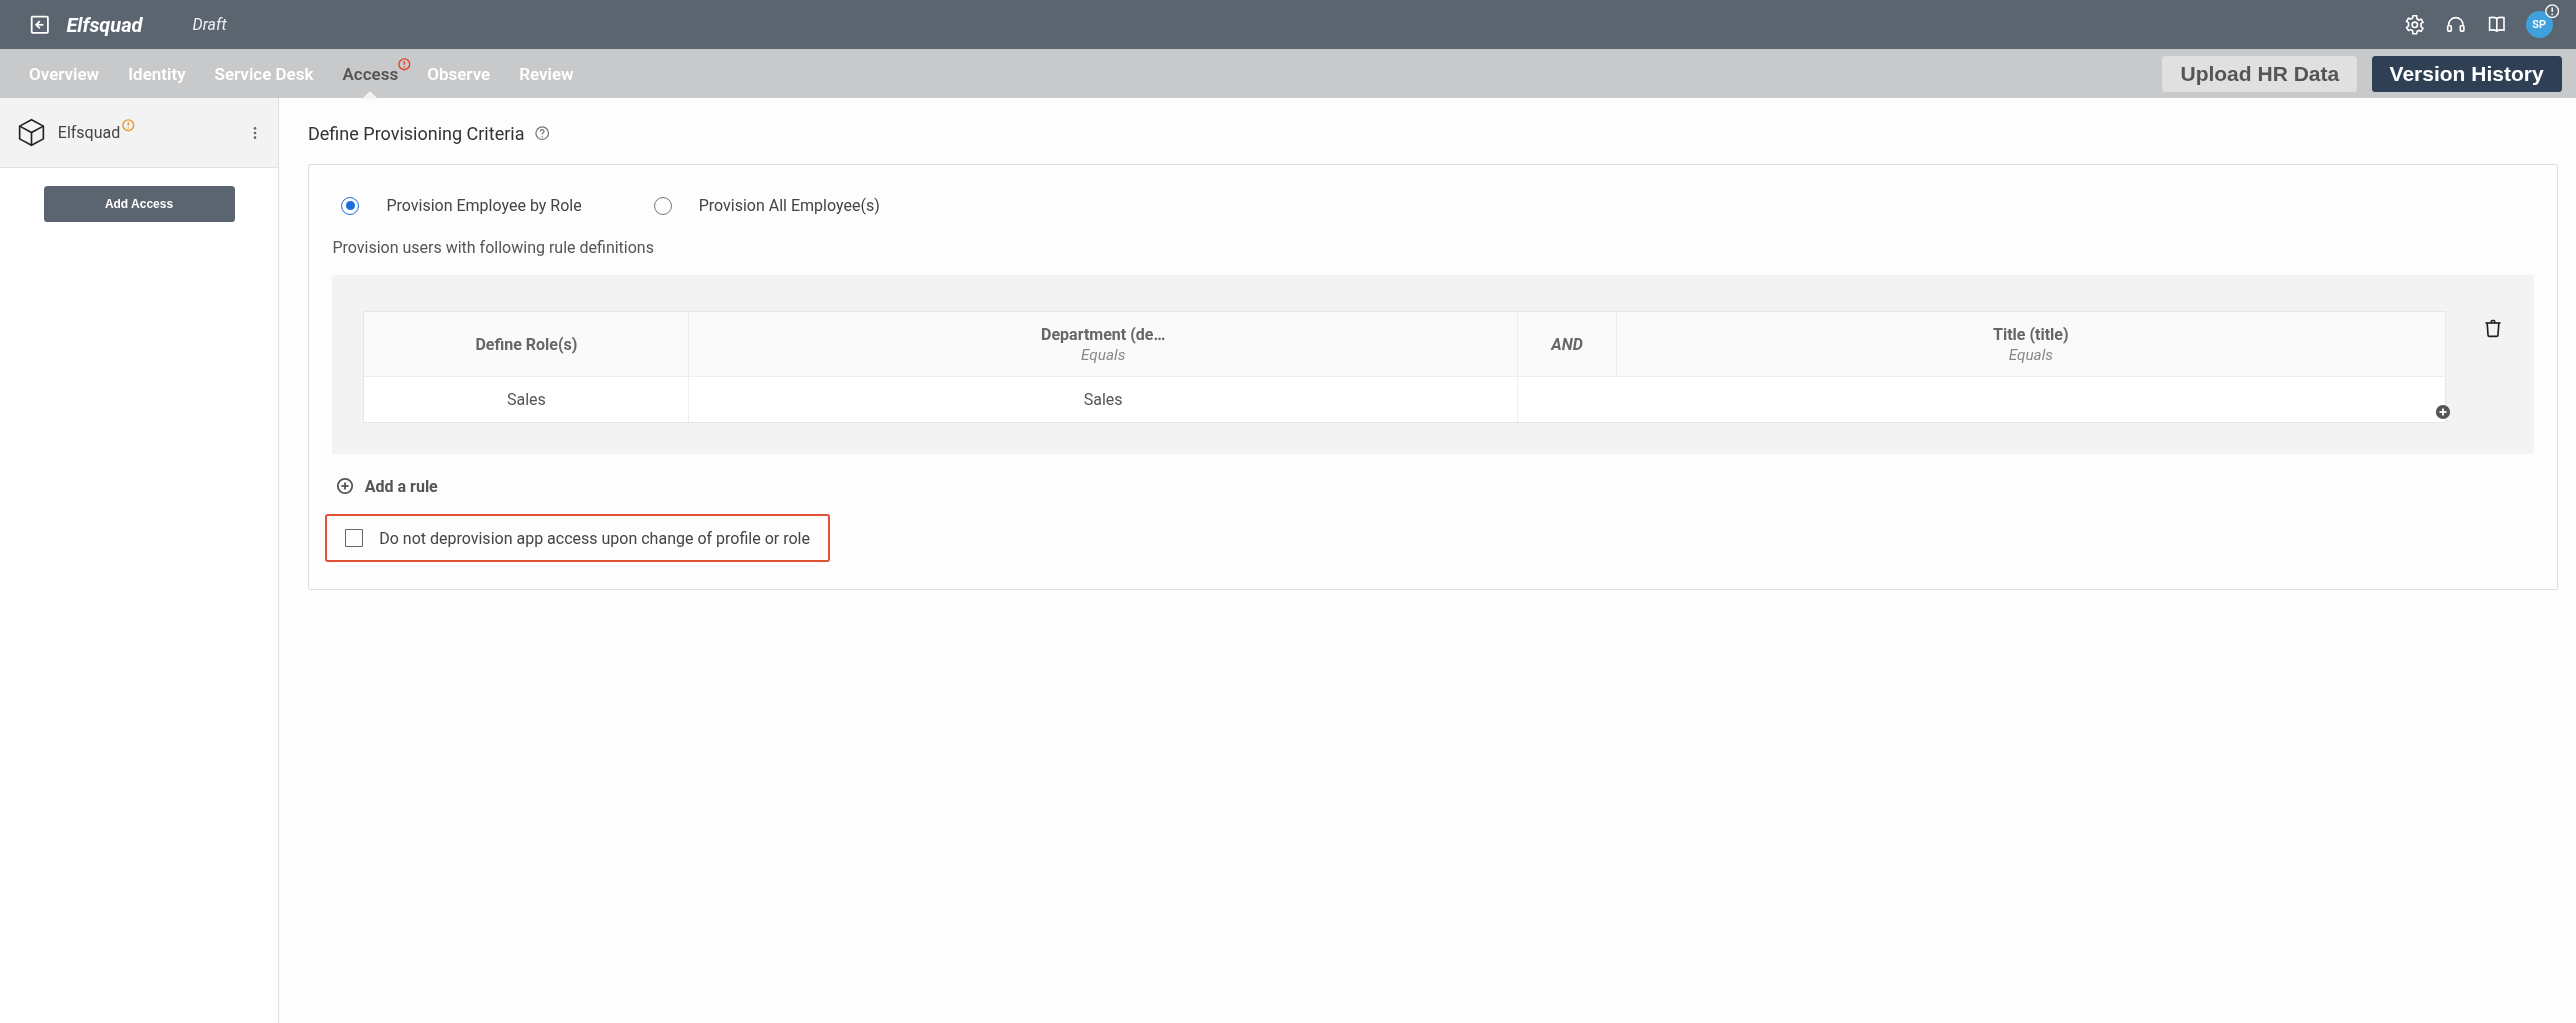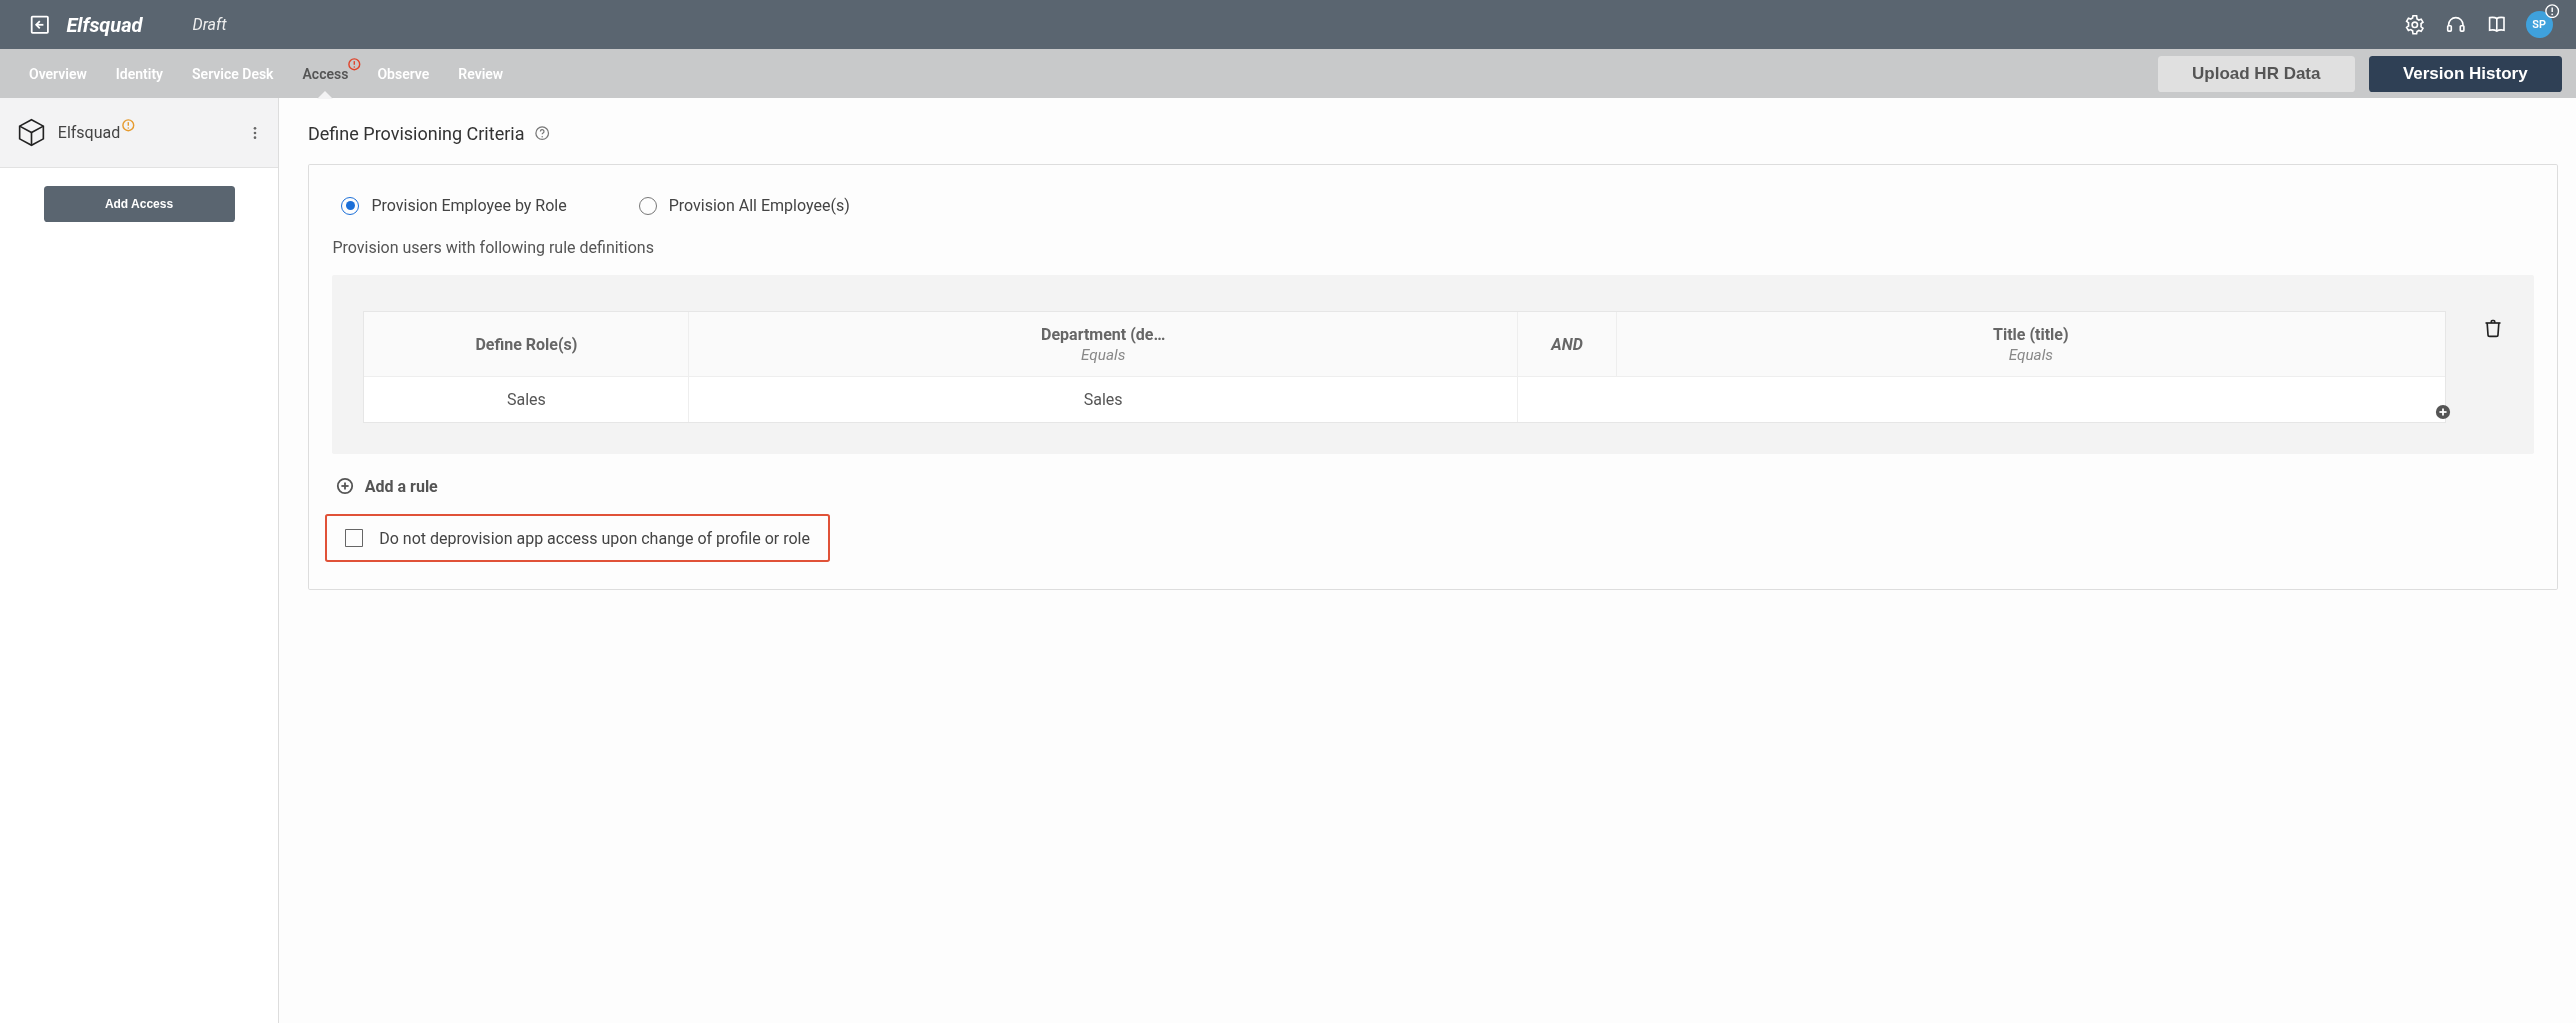--- a/index.html
+++ b/index.html
@@ -27,21 +27,21 @@
 
   
   .tabnav {
     height: 49px;
     background: #c8c9ca;
     display: flex;
     align-items: center;
     padding: 0 14.4px 0 29px;
   }
   .tabnav .tab {
-    font-size: 14px;
+    font-size: 17px;
     font-weight: 600;
     color: #fff;
     margin-right: 29px;
     height: 49px;
     display: flex;
     align-items: center;
     cursor: pointer;
     position: relative;
   }
   .tabnav .tab.active { color: #555; }
@@ -52,23 +52,23 @@
     left: 50%;
     transform: translateX(-50%);
     border-left: 8px solid transparent;
     border-right: 8px solid transparent;
     border-bottom: 8px solid #f3f3f4;
   }
   .tabnav .tab .alert-badge { position: absolute; top: 9px; right: -12.6px; width: 12.6px; height: 12.6px; }
   .tabnav .spacer { flex: 1; }
   .tabnav .btn {
     height: 36px;
-    padding: 0 34px;
+    padding: 0 18px;
     border-radius: 3.6px;
-    font-size: 17px;
+    font-size: 21px;
     font-weight: 600;
     display: flex;
     align-items: center;
     cursor: pointer;
     margin-left: 14.4px;
     border: none;
   }
   .btn-light { background: #e0e0e0; color: #555; }
   .btn-dark  { background: #2f4055; color: #fff; }
 
@@ -119,21 +119,21 @@
   .help-icon { width: 14.4px; height: 14.4px; cursor: pointer; }
 
   .panel {
     border: 0.9px solid #ddd;
     border-radius: 1.8px;
     background: #fdfdfd;
     padding: 31px 23.4px 27px 23.4px;
   }
 
   .radio-row { display: flex; align-items: center; gap: 72px; margin-bottom: 23.4px; padding-left: 9px; }
-  .radio-group { display: flex; align-items: center; gap: 12px; cursor: pointer; }
+  .radio-group { display: flex; align-items: center; gap: 27px; cursor: pointer; }
   .radio { width: 18px; height: 18px; border-radius: 50%; border: 1.8px solid #777; display:flex; align-items:center; justify-content:center; }
   .radio.selected { border-color: #1b6fd8; }
   .radio.selected::after { content:""; width:9px; height:9px; border-radius:50%; background:#1b6fd8; }
   .radio-label { font-size: 16px; color: #444; }
 
   .rule-intro { font-size: 16px; color: #555; margin-bottom: 18px; }
 
   .rule-outer {
     background: #f3f3f3;
     border-radius: 1.8px;

